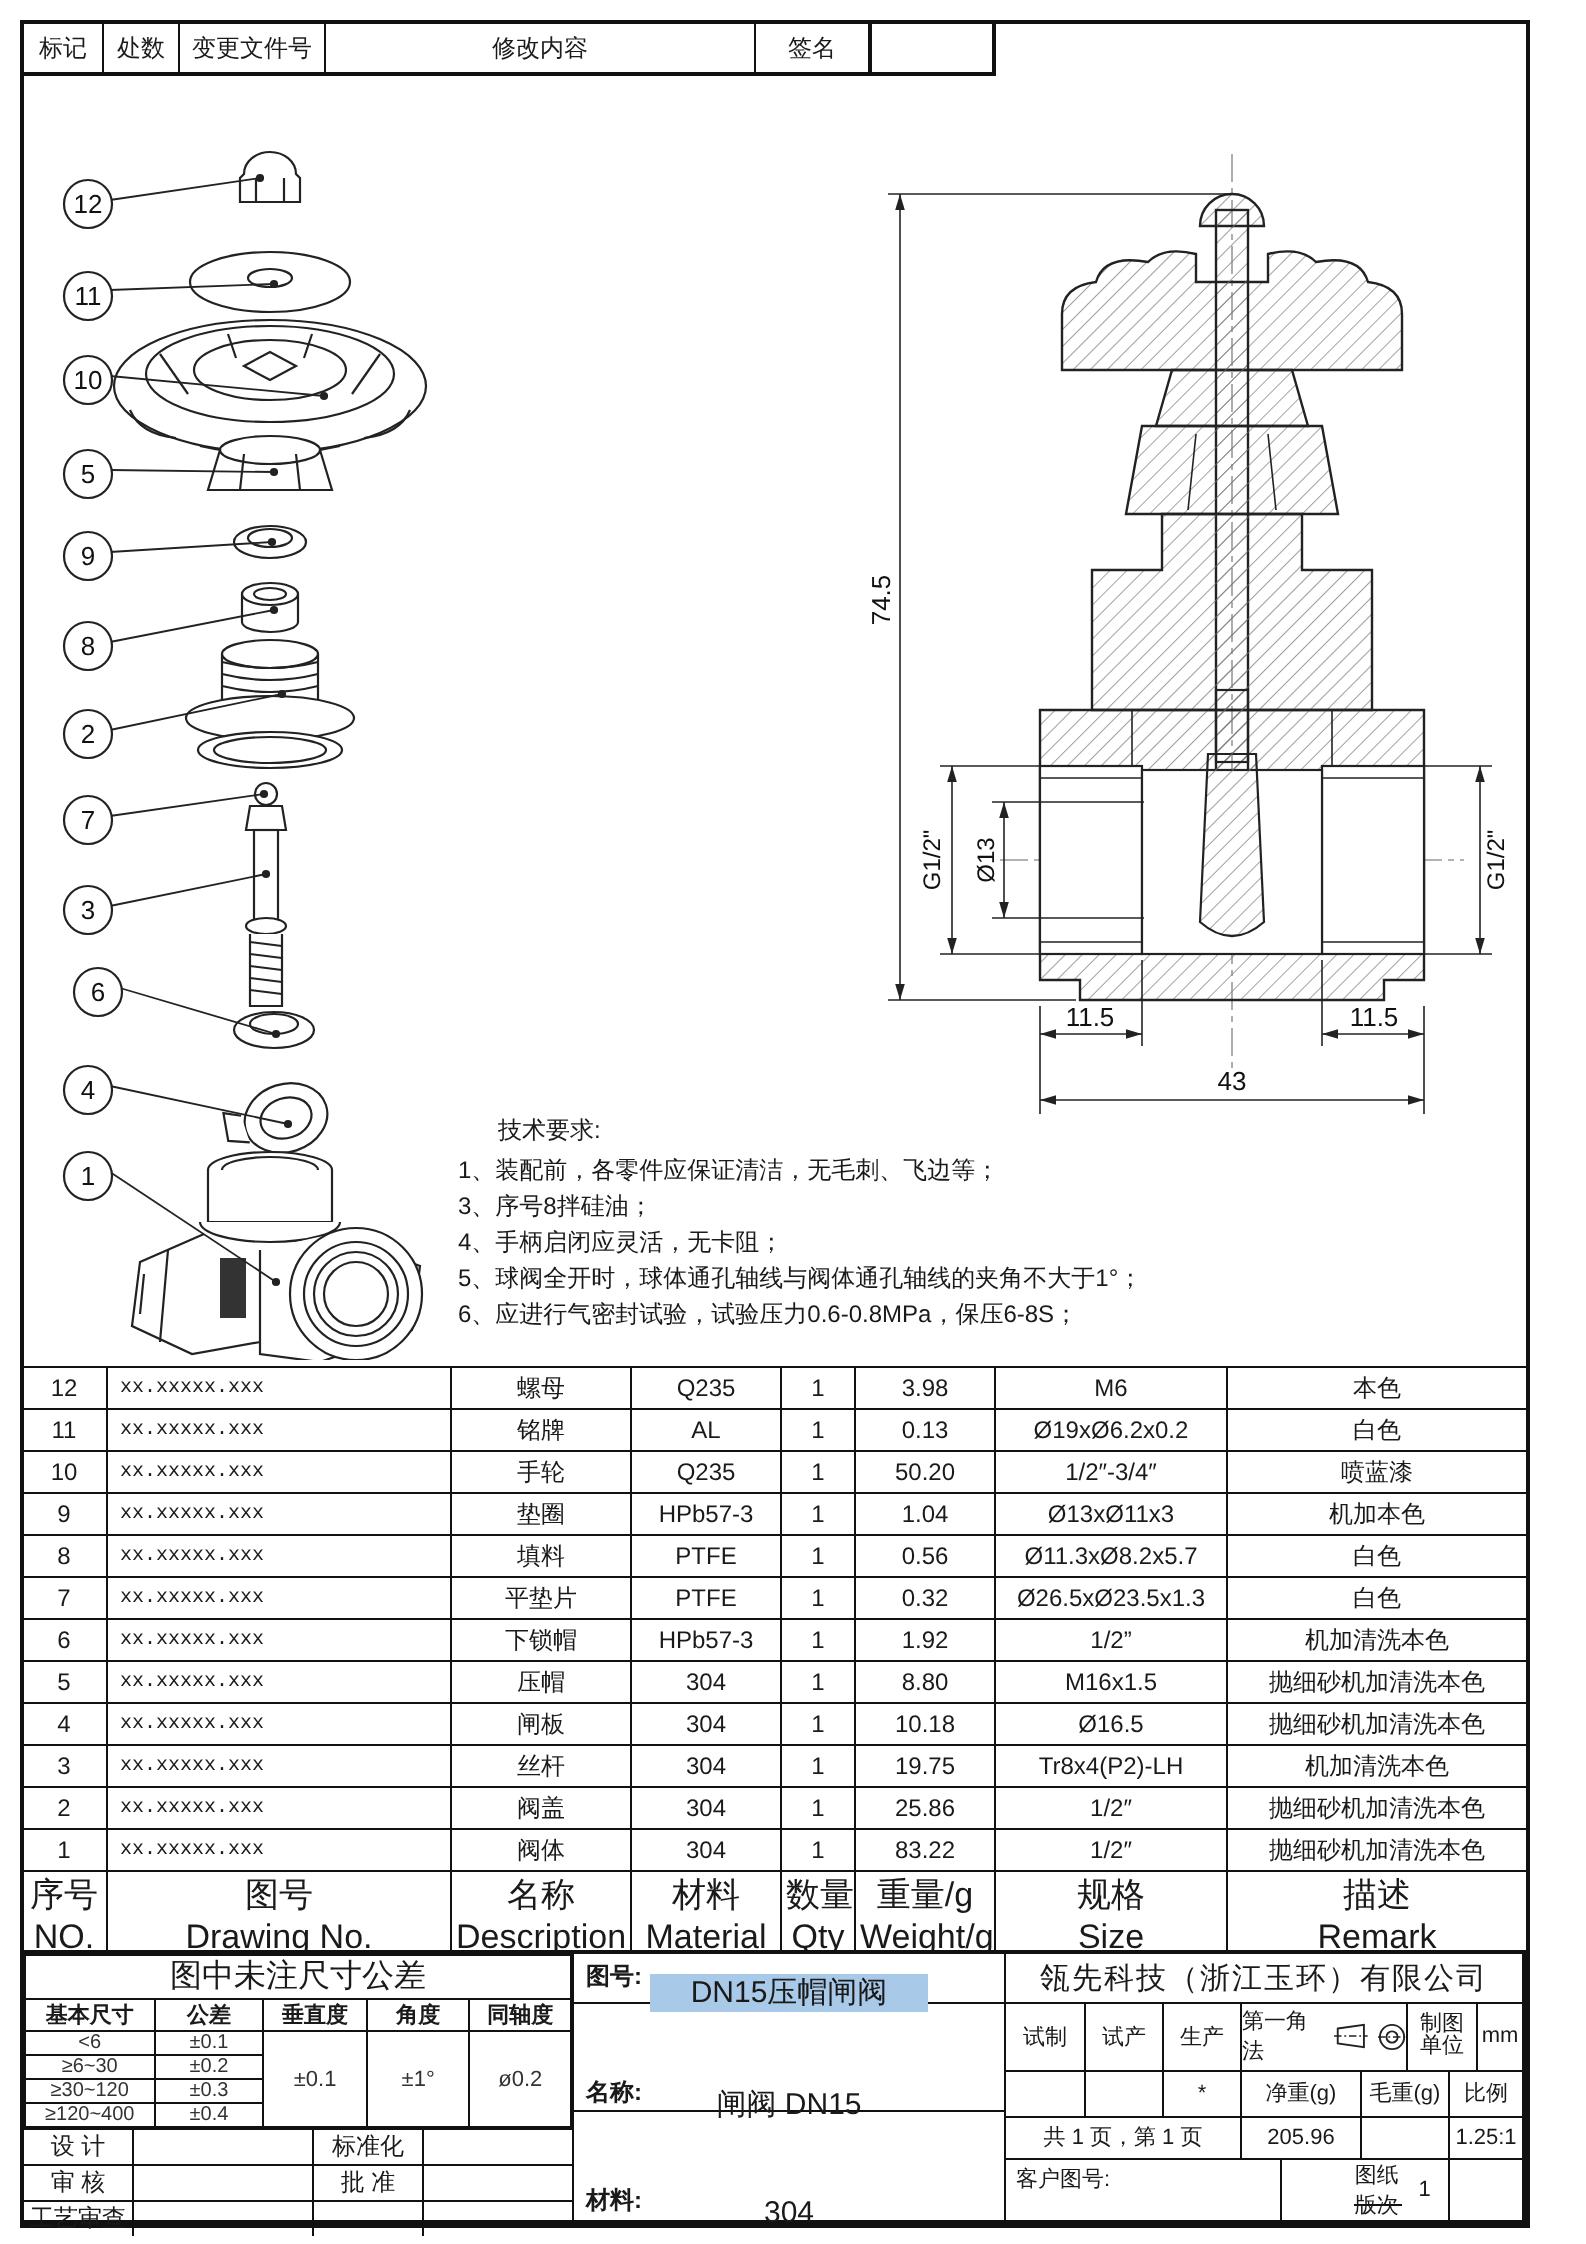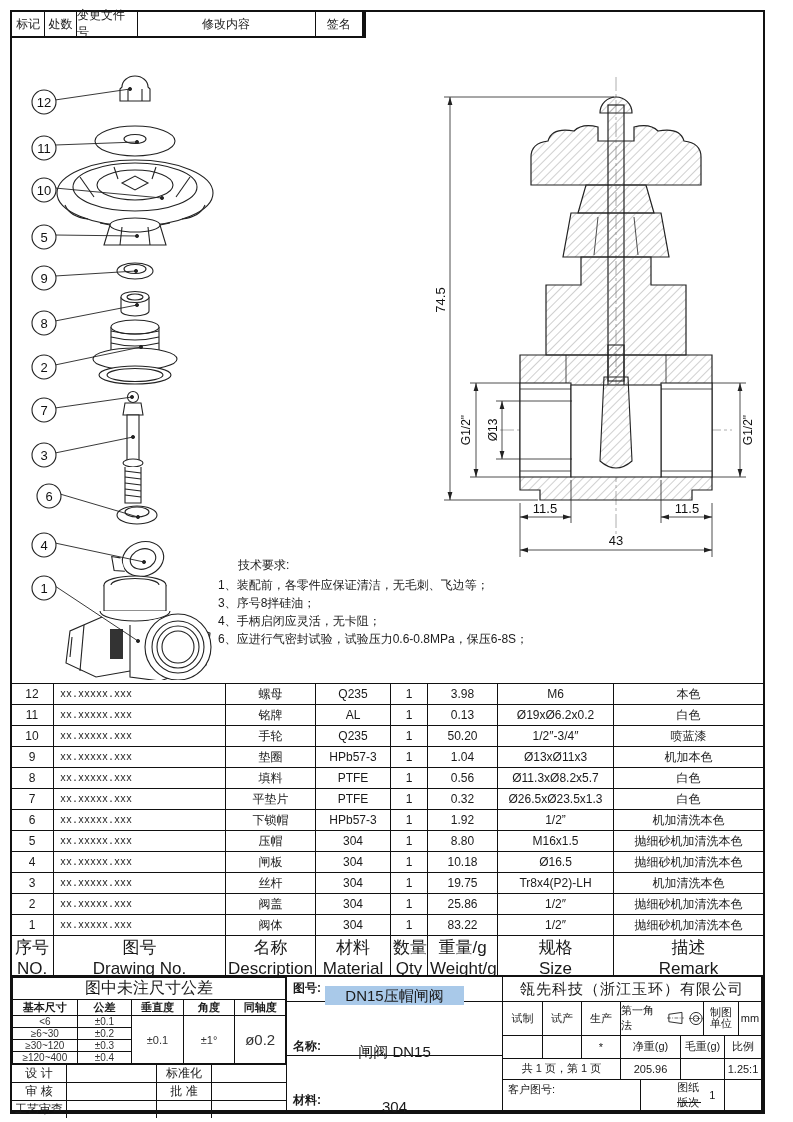--- a/index.html
+++ b/index.html
@@ -1,24 +1,24 @@
 <!DOCTYPE html>
 <html><head>
 <meta charset="utf-8">
 <style>
   html,body{margin:0;padding:0;background:#fff;}
   .sheet{position:relative;width:793px;height:1122px;background:#fff;overflow:hidden;
          font-family:"Liberation Sans","DejaVu Sans",sans-serif;color:#1a1a1a;outline:1px solid #b9c4cc;}
   .frame{position:absolute;left:10px;top:10px;width:751px;height:1100px;border:2px solid #111;}
   
-  .rev{position:absolute;left:10px;top:10px;width:356px;height:28px;display:flex;border:2px solid #111;background:#fff;box-sizing:border-box;}
+  .rev{position:absolute;left:10px;top:10px;width:488px;height:28px;display:flex;border:2px solid #111;background:#fff;box-sizing:border-box;}
   .rev>div{border-right:1px solid #111;display:flex;align-items:center;justify-content:center;font-size:12px;box-sizing:border-box;}
   .rev>div:last-child{border-right:2px solid #111;}
   
-  .tech{position:absolute;left:218px;top:556px;width:352px;font-size:12px;line-height:18px;white-space:nowrap;}
+  .tech{position:absolute;left:229px;top:556px;width:352px;font-size:12px;line-height:18px;white-space:nowrap;}
   .tech .t{margin-left:20px;margin-bottom:2px;}
   
   table{border-collapse:collapse;}
   .bom{position:absolute;left:10px;top:683px;width:753px;table-layout:fixed;}
   .bom td{border:1px solid #111;font-size:12px;text-align:center;height:20px;padding:0 2px;overflow:hidden;white-space:nowrap;}
   .bom tr.hdr td{height:19px;font-size:17px;}
   .bom td.dwg{text-align:left;padding-left:6px;font-family:"Liberation Mono","DejaVu Sans Mono",monospace;font-size:10px;}
   
   .tb{position:absolute;left:10px;top:975px;width:753px;height:137px;display:flex;border:2px solid #111;box-sizing:border-box;background:#fff;}
   .tb *{box-sizing:border-box;}
@@ -278,20 +278,21 @@
 
   <div class="tech">
     <div class="t">技术要求:</div>
 
       <div>1、装配前，各零件应保证清洁，无毛刺、飞边等；</div>
 
       <div>3、序号8拌硅油；</div>
 
       <div>4、手柄启闭应灵活，无卡阻；</div>
 
+      <div>5、球阀全开时，球体通孔轴线与阀体通孔轴线的夹角不大于1°；</div>
 
       <div>6、应进行气密封试验，试验压力0.6-0.8MPa，保压6-8S；</div>
 
   </div>
 
   <table class="bom">
     <colgroup>
       <col style="width:43px">
         <col style="width:172px">
         <col style="width:90px">
@@ -491,21 +492,21 @@
           <td>公差</td>
           <td>垂直度</td>
           <td>角度</td>
           <td>同轴度</td>
         </tr>
         <tr class="r">
           <td>&lt;6</td>
           <td>±0.1</td>
           <td rowspan="4" style="font-size:11px">±0.1</td>
           <td rowspan="4" style="font-size:11px">±1°</td>
-          <td rowspan="4" style="font-size:15px">ø0.2</td>
+          <td rowspan="4" style="font-size:11px">ø0.2</td>
         </tr>
         <tr class="r">
               <td>≥6~30</td>
               <td>±0.2</td>
             </tr>
         <tr class="r">
               <td>≥30~120</td>
               <td>±0.3</td>
             </tr>
         <tr class="r">

